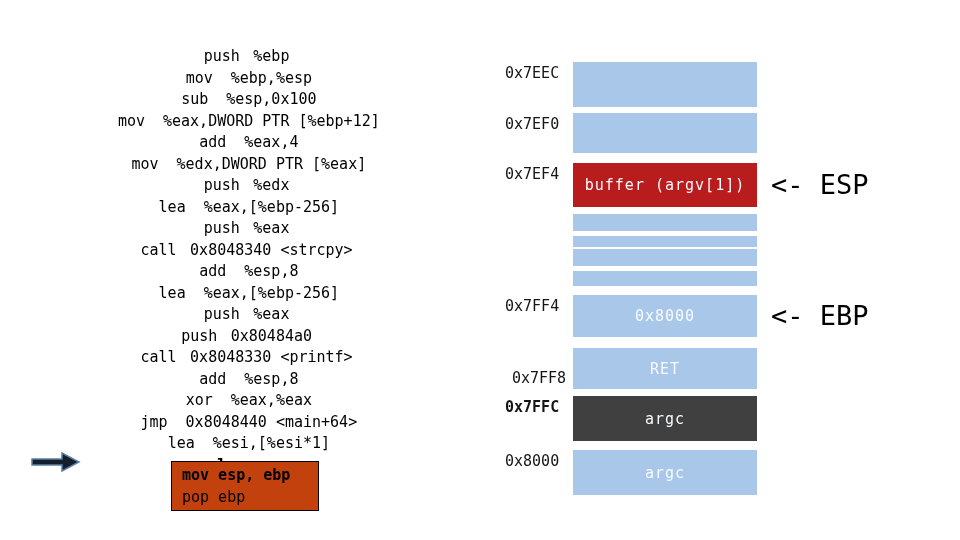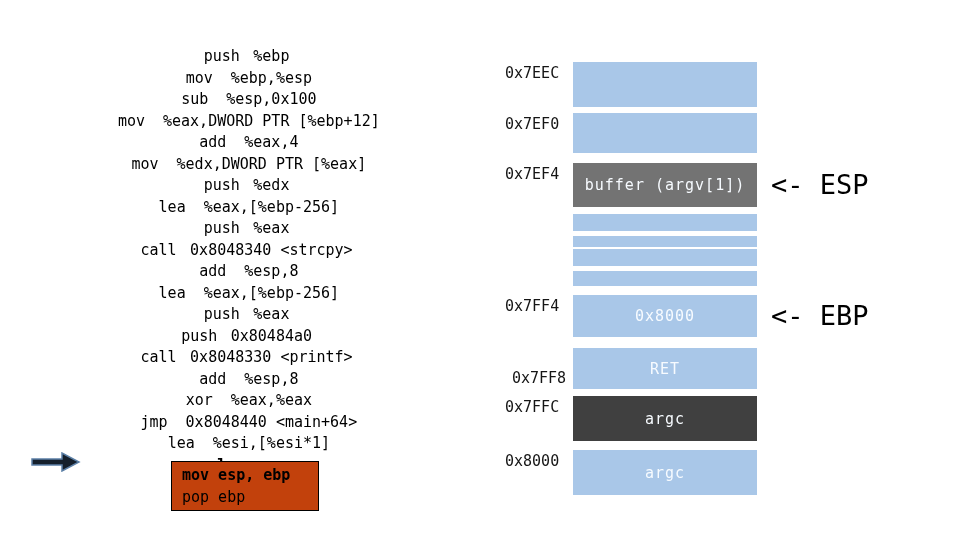--- a/index.html
+++ b/index.html
@@ -62,34 +62,34 @@
   <div id="stack">
       <div class="addr" style="top: 64px;">0x7EEC</div>
       <div class="cell" style="top: 62px; height: 45px; background: rgb(169, 199, 232); color: rgb(247, 251, 255);">
         <span></span>
       </div>
       <div class="addr" style="top: 115px;">0x7EF0</div>
       <div class="cell" style="top: 113px; height: 40px; background: rgb(169, 199, 232); color: rgb(247, 251, 255);">
         <span></span>
       </div>
       <div class="addr" style="top: 165px;">0x7EF4</div>
-      <div class="cell" style="top: 163px; height: 44px; background: #737373; color: rgb(247, 251, 255);">
+      <div class="cell" style="top: 163px; height: 44px; background: #b91c1c; color: rgb(247, 251, 255);">
         <span>buffer (argv[1])</span>
       </div>
       <div class="ptr" style="top: 170px; color: rgb(0, 0, 0);">&lt;- ESP</div>
       <div class="addr" style="top: 297px;">0x7FF4</div>
       <div class="cell" style="top: 295px; height: 42px; background: rgb(169, 199, 232); color: rgb(247, 251, 255);">
         <span>0x8000</span>
       </div>
       <div class="ptr" style="top: 301px; color: rgb(0, 0, 0);">&lt;- EBP</div>
       <div class="addr" style="top: 369px; text-align: center;">0x7FF8</div>
       <div class="cell" style="top: 348px; height: 41px; background: rgb(169, 199, 232); color: rgb(247, 251, 255);">
         <span>RET</span>
       </div>
-      <div class="addr" style="top: 398px;">0x7FFC</div>
+      <div class="addr" style="top: 398px; font-weight: bold;">0x7FFC</div>
       <div class="cell" style="top: 396px; height: 45px; background: #404040; color: rgb(247, 251, 255);">
         <span>argc</span>
       </div>
       <div class="addr" style="top: 452px;">0x8000</div>
       <div class="cell" style="top: 450px; height: 45px; background: rgb(169, 199, 232); color: rgb(247, 251, 255);">
         <span>argc</span>
       </div>
       <div class="strip" style="top: 214px; height: 17px; background: rgb(169, 199, 232);"></div>
       <div class="strip" style="top: 236px; height: 11px; background: rgb(169, 199, 232);"></div>
       <div class="strip" style="top: 249px; height: 17px; background: rgb(169, 199, 232);"></div>

